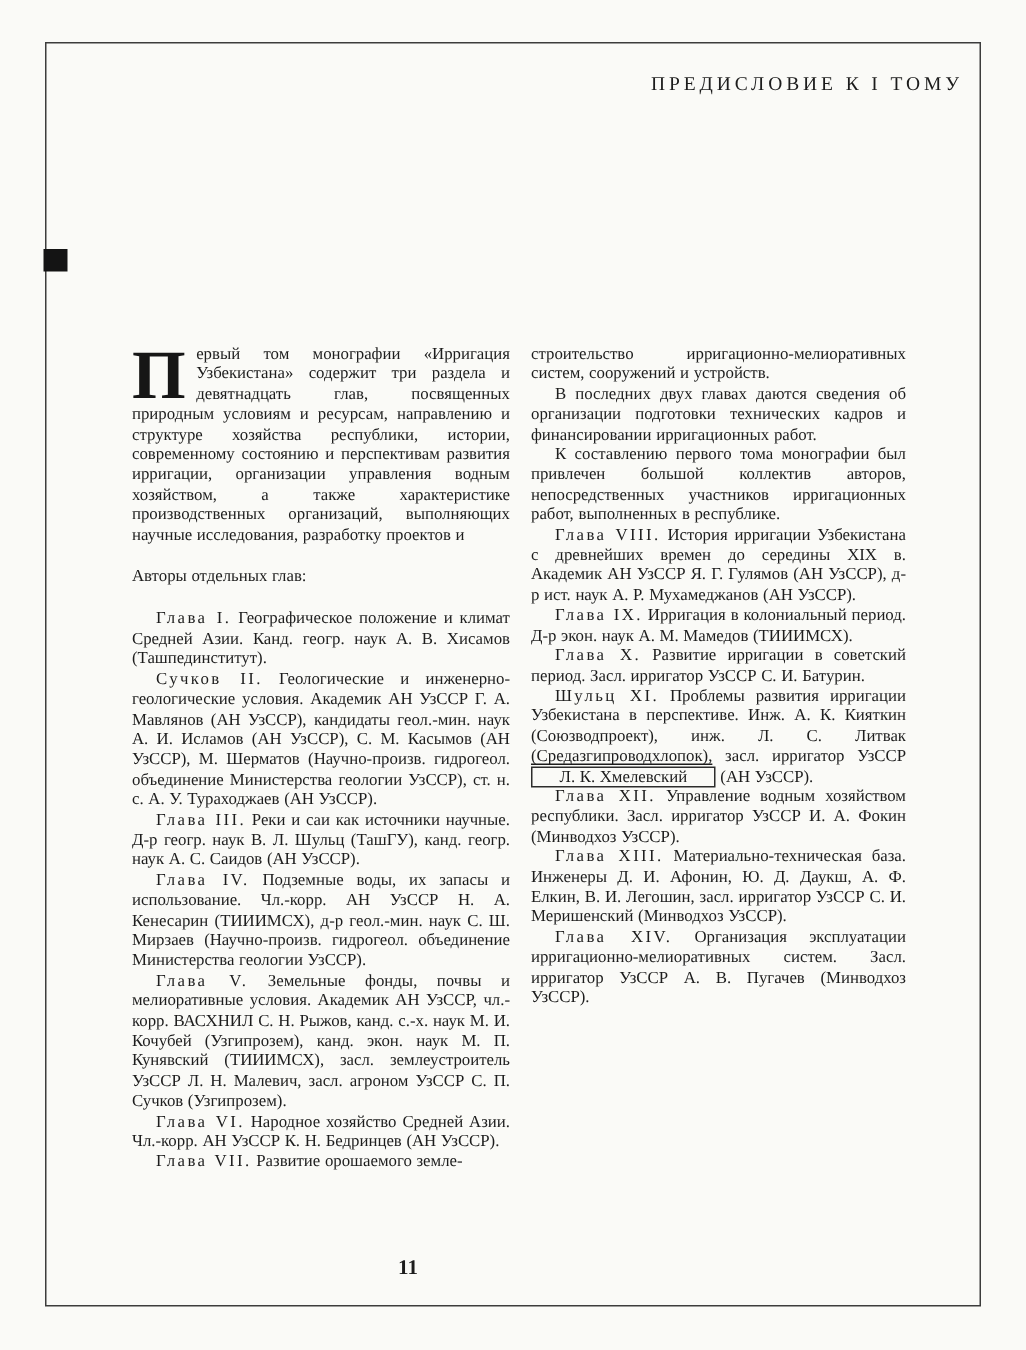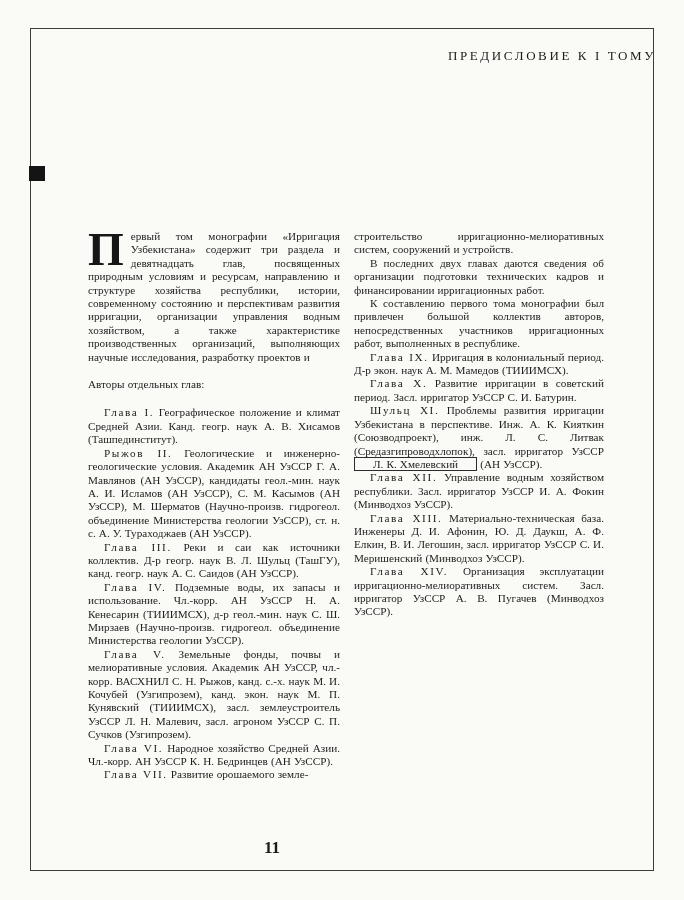--- a/index.html
+++ b/index.html
@@ -11,21 +11,21 @@
     color:#1d1d1d;
     overflow:hidden;
   }
   .scan { position:absolute; inset:0; }
   .frame {
     position:absolute; left:30px; top:28px; width:624px; height:843px;
     border:1px solid #3c3c3c;
     background:transparent;
   }
   .header {
-    position:absolute; top:48px; right:28px;
+    position:absolute; top:48px; right:42px;
     font-size:13px; letter-spacing:2.6px; color:#1c1c1c;
     white-space:nowrap;
   }
   .margin-square {
     position:absolute; left:29px; top:166px; width:16px; height:15px;
     background:#141414;
   }
   .columns {
     position:absolute; left:88px; top:230px; width:516px;
     display:flex; gap:14px;
@@ -46,21 +46,21 @@
   .dropcap {
     float:left; font-size:46px; line-height:36px; font-weight:bold;
     padding:2px 7px 0 0; color:#161616;
   }
   .boxed {
     border:1px solid #2c2c2c; padding:0 18px; white-space:nowrap;
   }
   .ul { text-decoration:underline; text-underline-offset:2px; }
   .page-number {
     position:absolute; left:0; top:838px; width:544px;
-    text-align:center; font-weight:bold; font-size:17px; color:#1c1c1c;
+    text-align:center; font-weight:bold; font-size:14px; color:#1c1c1c;
   }
 </style>
 </head>
 <body>
 
 <div class="scan">
 
   <div class="frame"></div>
 
   <div class="header">ПРЕДИСЛОВИЕ К I ТОМУ</div>
@@ -68,34 +68,35 @@
   <div class="margin-square"></div>
 
   <div class="columns">
 
     <div class="col left">
       <p class="intro-para"><span class="dropcap">П</span><span>ервый том монографии «Ирригация Узбекистана» содержит три раздела и девятнадцать глав, посвященных природным условиям и ресурсам, направлению и структуре хозяйства республики, истории, современному состоянию и перспективам развития ирригации, организации управления водным хозяйством, а также характеристике производственных организаций, выполняющих научные исследования, разработку проектов и</span></p>
 
       <p class="authors-label">Авторы отдельных глав:</p>
 
       <p class="chapter"><span class="chlabel">Глава I.</span> <span>Географическое положение и климат Средней Азии. Канд. геогр. наук А. В. Хисамов (Ташпединститут).</span></p>
-      <p class="chapter"><span class="chlabel">Рыжов II.</span> <span>Геологические и инженерно-геологические условия. Академик АН УзССР Г. А. Мавлянов (АН УзССР), кандидаты геол.-мин. наук А. И. Исламов (АН УзССР), С. М. Касымов (АН УзССР), М. Шерматов (Научно-произв. гидрогеол. объединение Министерства геологии УзССР), ст. н. с. А. У. Тураходжаев (АН УзССР).</span></p>
-      <p class="chapter"><span class="chlabel">Глава III.</span> <span>Реки и саи как источники коллектив. Д-р геогр. наук В. Л. Шульц (ТашГУ), канд. геогр. наук А. С. Саидов (АН УзССР).</span></p>
+      <p class="chapter"><span class="chlabel">Сучков II.</span> <span>Геологические и инженерно-геологические условия. Академик АН УзССР Г. А. Мавлянов (АН УзССР), кандидаты геол.-мин. наук А. И. Исламов (АН УзССР), С. М. Касымов (АН УзССР), М. Шерматов (Научно-произв. гидрогеол. объединение Министерства геологии УзССР), ст. н. с. А. У. Тураходжаев (АН УзССР).</span></p>
+      <p class="chapter"><span class="chlabel">Глава III.</span> <span>Реки и саи как источники научные. Д-р геогр. наук В. Л. Шульц (ТашГУ), канд. геогр. наук А. С. Саидов (АН УзССР).</span></p>
       <p class="chapter"><span class="chlabel">Глава IV.</span> <span>Подземные воды, их запасы и использование. Чл.-корр. АН УзССР Н. А. Кенесарин (ТИИИМСХ), д-р геол.-мин. наук С. Ш. Мирзаев (Научно-произв. гидрогеол. объединение Министерства геологии УзССР).</span></p>
       <p class="chapter"><span class="chlabel">Глава V.</span> <span>Земельные фонды, почвы и мелиоративные условия. Академик АН УзССР, чл.-корр. ВАСХНИЛ С. Н. Рыжов, канд. с.-х. наук М. И. Кочубей (Узгипрозем), канд. экон. наук М. П. Кунявский (ТИИИМСХ), засл. землеустроитель УзССР Л. Н. Малевич, засл. агроном УзССР С. П. Сучков (Узгипрозем).</span></p>
       <p class="chapter"><span class="chlabel">Глава VI.</span> <span>Народное хозяйство Средней Азии. Чл.-корр. АН УзССР К. Н. Бедринцев (АН УзССР).</span></p>
       <p class="chapter"><span class="chlabel">Глава VII.</span> <span>Развитие орошаемого земле-</span></p>
     </div>
 
     <div class="col right">
       <p>строительство ирригационно-мелиоративных систем, сооружений и устройств.</p>
       <p class="indent">В последних двух главах даются сведения об организации подготовки технических кадров и финансировании ирригационных работ.</p>
       <p class="indent">К составлению первого тома монографии был привлечен большой коллектив авторов, непосредственных участников ирригационных работ, выполненных в республике.</p>
 
 
+      <p class="chapter"><span class="chlabel">Глава VIII.</span> <span>История ирригации Узбекистана с древнейших времен до середины XIX в. Академик АН УзССР Я. Г. Гулямов (АН УзССР), д-р ист. наук А. Р. Мухамеджанов (АН УзССР).</span></p>
       <p class="chapter"><span class="chlabel">Глава IX.</span> <span>Ирригация в колониальный период. Д-р экон. наук А. М. Мамедов (ТИИИМСХ).</span></p>
       <p class="chapter"><span class="chlabel">Глава X.</span> <span>Развитие ирригации в советский период. Засл. ирригатор УзССР С. И. Батурин.</span></p>
 
       <p class="chapter"><span class="chlabel">Шульц XI.</span> <span>Проблемы развития ирригации Узбекистана в перспективе. Инж. А. К. Кияткин (Союзводпроект), инж. Л. С. Литвак </span><span class="ul">(Средазгипроводхлопок),</span><span> засл. ирригатор УзССР </span><span class="boxed">Л. К. Хмелевский</span><span> (АН УзССР).</span></p>
 
       <p class="chapter"><span class="chlabel">Глава XII.</span> <span>Управление водным хозяйством республики. Засл. ирригатор УзССР И. А. Фокин (Минводхоз УзССР).</span></p>
       <p class="chapter"><span class="chlabel">Глава XIII.</span> <span>Материально-техническая база. Инженеры Д. И. Афонин, Ю. Д. Даукш, А. Ф. Елкин, В. И. Легошин, засл. ирригатор УзССР С. И. Меришенский (Минводхоз УзССР).</span></p>
       <p class="chapter"><span class="chlabel">Глава XIV.</span> <span>Организация эксплуатации ирригационно-мелиоративных систем. Засл. ирригатор УзССР А. В. Пугачев (Минводхоз УзССР).</span></p>
     </div>
 

